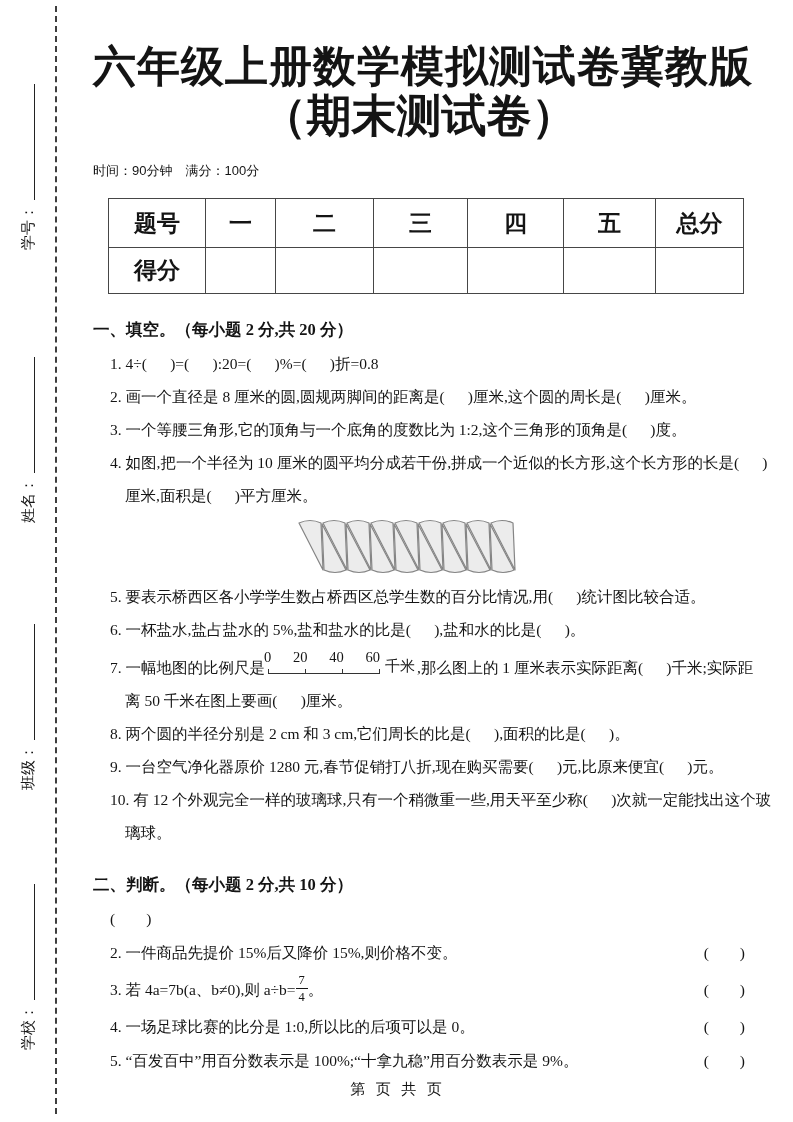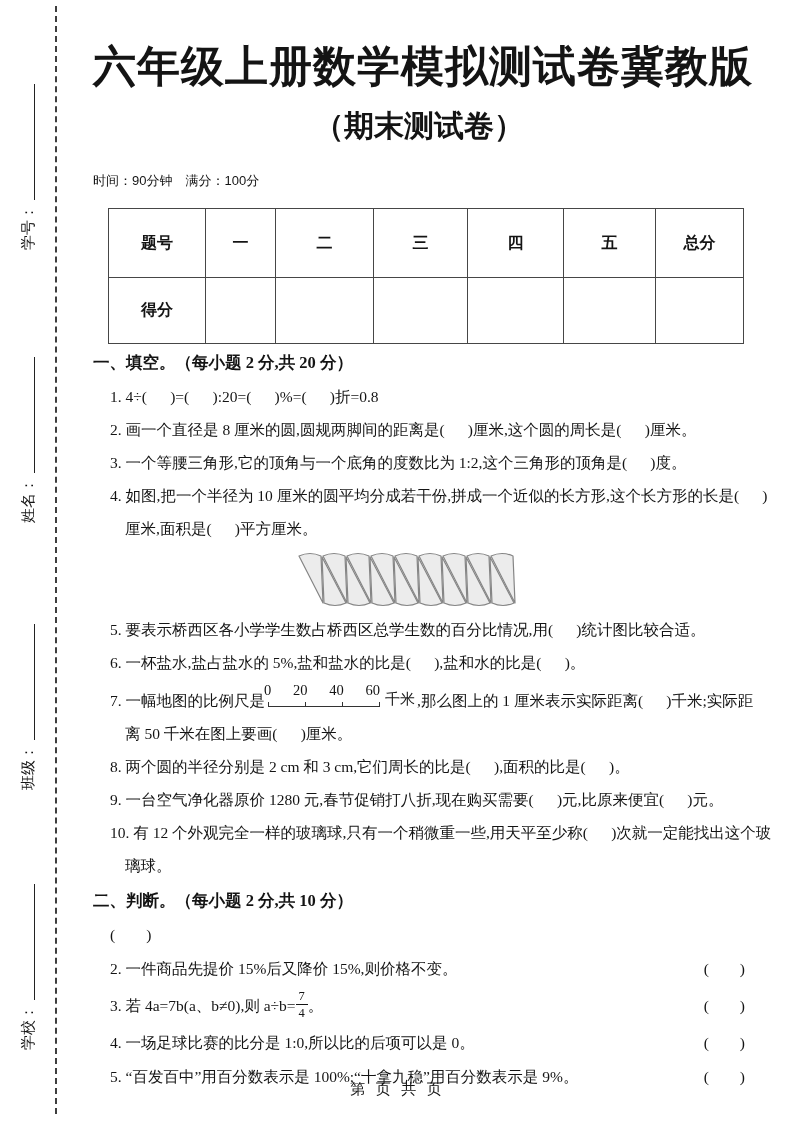--- a/index.html
+++ b/index.html
@@ -16,35 +16,35 @@
     display:flex; align-items:flex-end; font-size:15px; white-space:pre;
   }
   .side-line { flex:0 0 116px; height:1px; border-bottom:1.4px solid #222; margin-bottom:3px; margin-left:5px; }
   
   .content { position:absolute; left:93px; top:8px; width:652px; }
   .title {
     margin-top:30px; text-align:center; font-family:"Liberation Sans", sans-serif;
     font-weight:900; font-size:43px; line-height:56px; letter-spacing:1px; white-space:pre;
   }
   .subtitle {
-    margin-top:10px; text-align:center; font-family:"Liberation Sans", sans-serif;
-    font-weight:900; font-size:30px; line-height:44px; white-space:pre;
+    text-align:center; font-family:"Liberation Sans", sans-serif;
+    font-weight:900; font-size:45px; line-height:44px; white-space:pre;
   }
   .meta {
     margin-top:20px; text-align:left; padding-right:2px;
     font-family:"Liberation Sans", sans-serif; font-size:13px; line-height:26px; white-space:pre;
   }
   table.score { border-collapse:collapse; table-layout:fixed; width:635px; margin:14px 0 0 15px; }
   table.score td {
     border:1.7px solid #464646; text-align:center; vertical-align:middle;
-    font-weight:bold; font-size:16px; padding:12px;
+    font-weight:bold; font-size:23px; padding:2px;
   }
   tr.r1 td { height:44px; }
   tr.r2 td { height:41px; }
-  .sec-heading { margin-top:2px; font-size:16.5px; font-weight:bold; line-height:34px; white-space:pre; }
+  .sec-heading { margin-top:19px; font-size:16.5px; font-weight:bold; line-height:34px; white-space:pre; }
   .q-line { font-size:15.5px; line-height:33px; white-space:pre; margin-left:17px; }
   .q-line.cont { margin-left:32px; }
   
   .fig-wrap { margin:6px 0 2px 205px; height:60px; }
   
   .scalebar { display:inline-block; position:relative; width:112px; height:30px; vertical-align:-7px; margin-left:3px; }
   .sb-nums { position:absolute; left:-4px; top:-1px; width:116px; display:flex; justify-content:space-between; font-size:14.5px; line-height:16px; }
   .sb-line { position:absolute; left:0; right:0; top:23px; border-top:1.3px solid #333; }
   .sb-tick { position:absolute; top:19px; width:0; height:4px; border-left:1.2px solid #333; }
   .sb-unit { display:inline-block; font-size:15px; vertical-align:2px; margin:4px 2px 0 5px; }

